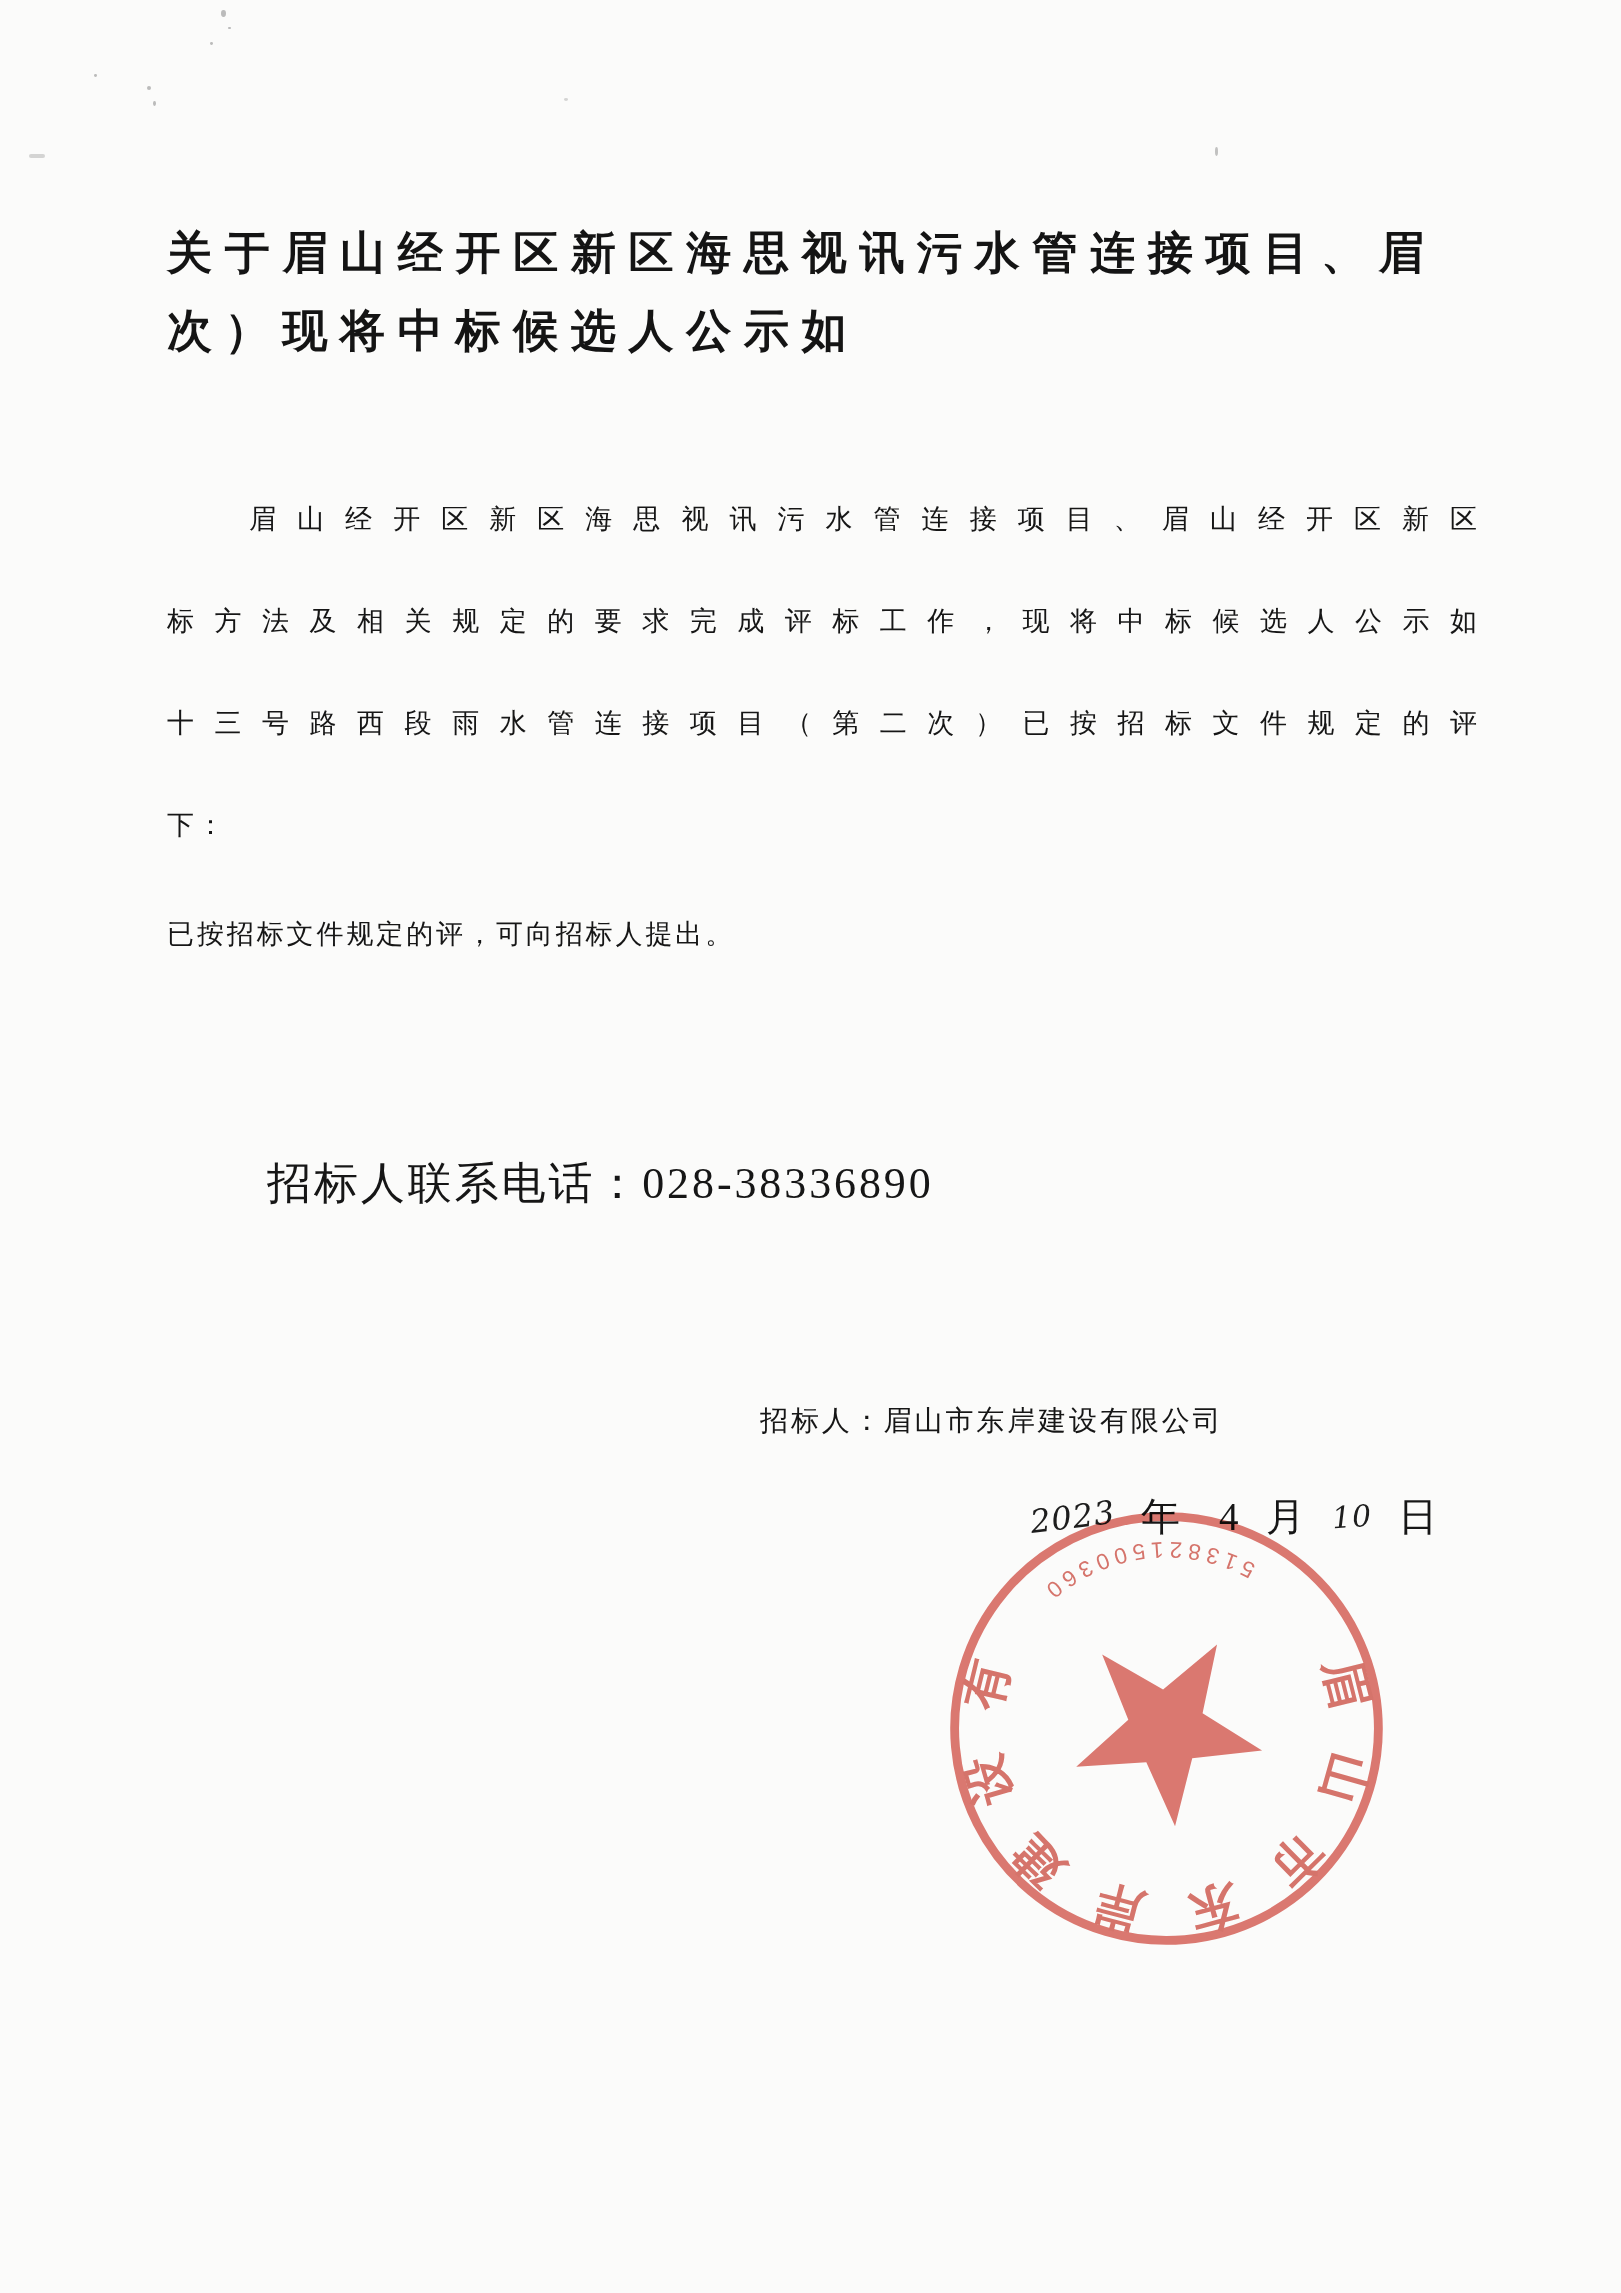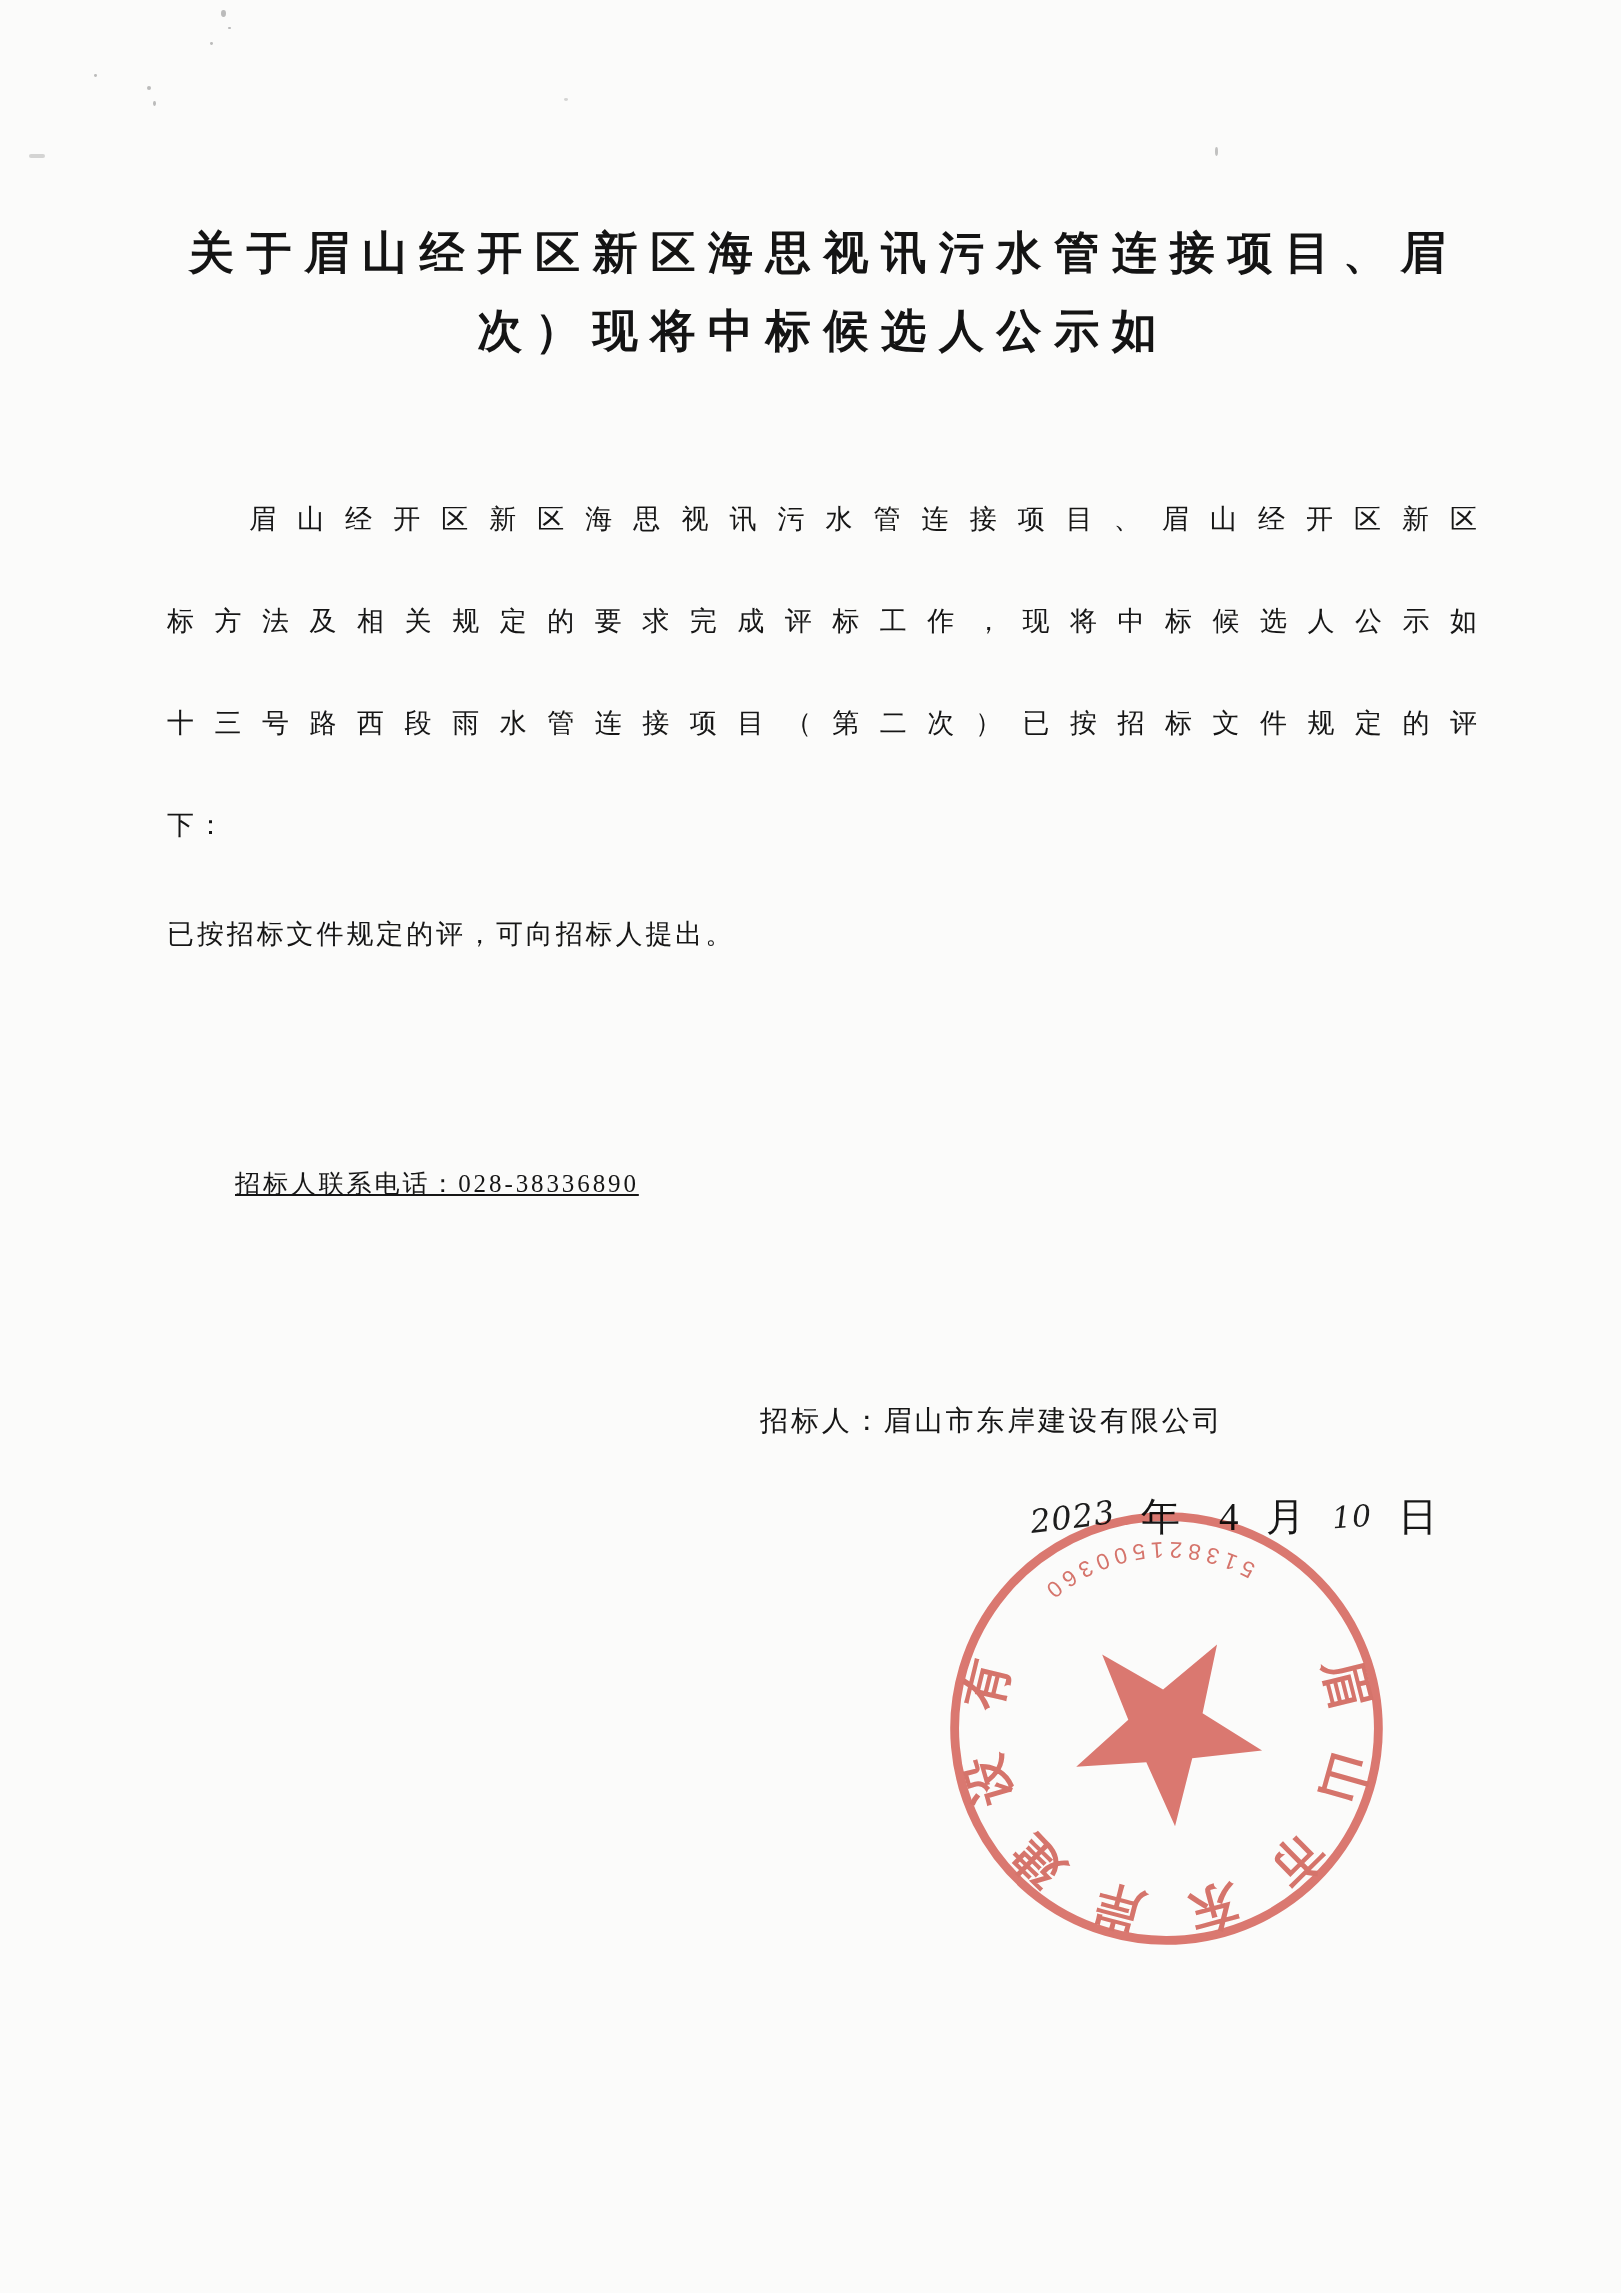--- a/index.html
+++ b/index.html
@@ -4,35 +4,35 @@
 <style>
   html,body{margin:0;padding:0;}
   body{
     width:1621px;height:2294px;position:relative;
     background:#fbfbfa;
     font-family:"Liberation Serif","DejaVu Serif",serif;
     color:#161616;overflow:hidden;
   }
   .content{position:absolute;left:167px;top:0;width:1313px;}
   .doc-title{
-    margin-top:214px;text-align:center;
+    margin-top:214px;
     font-family:"Liberation Sans","DejaVu Sans",sans-serif;
     font-weight:700;font-size:45px;line-height:78px;
     letter-spacing:12.7px;color:#141414;
   }
   .body-block{margin-top:98px;}
   .bline{font-size:27px;letter-spacing:2.9px;height:102px;line-height:102px;white-space:nowrap;}
   .jline{white-space:normal;text-align:justify;text-align-last:justify;-moz-text-align-last:justify;}
   .ind{text-indent:82px;}
   .p3 .bline{height:108px;line-height:108px;}
   .p2{margin-top:25.5px;}
   .p3{margin-top:3.9px;}
   .phone-line{
-    margin-top:145px;margin-left:68px;
-    font-size:25px;letter-spacing:2.9px;height:102px;line-height:102px;text-decoration:underline;
+    margin-top:145px;margin-left:100px;
+    font-size:44px;letter-spacing:2.9px;height:102px;line-height:102px;
   }
   .sig-line{
     margin-top:135px;margin-left:593px;
     font-size:28px;letter-spacing:2.9px;height:102px;line-height:102px;
     position:relative;z-index:1;
   }
   .date-line{
     margin-left:863px;height:90px;display:flex;align-items:center;
     font-size:39px;letter-spacing:2px;position:relative;z-index:1;
   }

